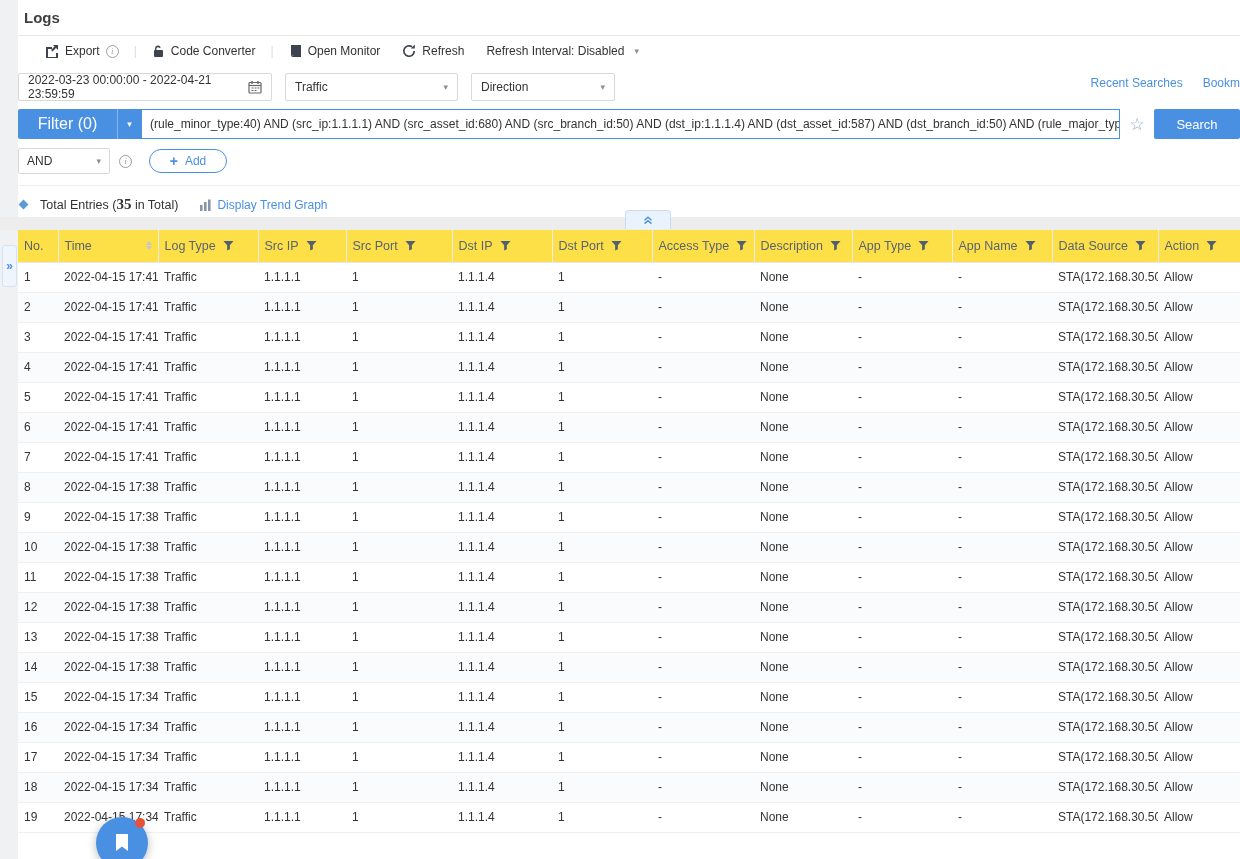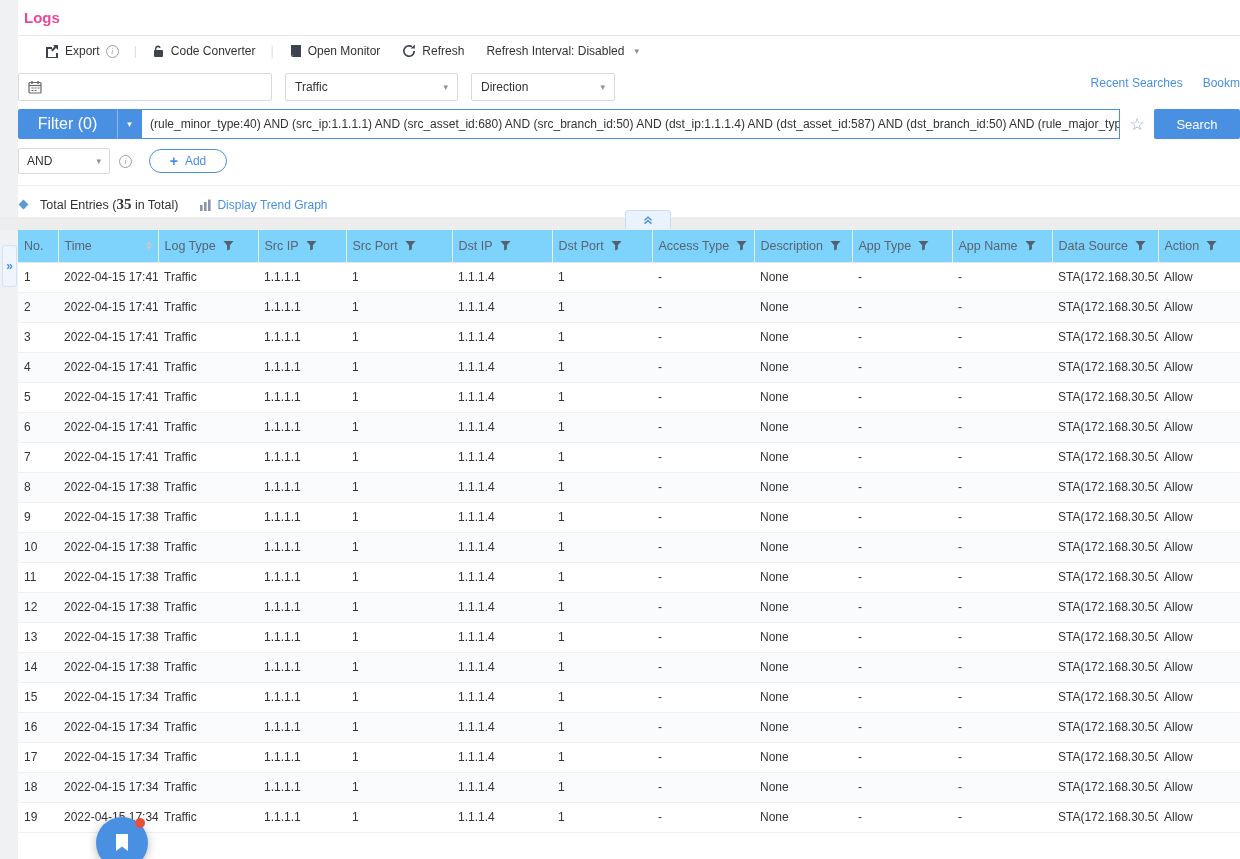--- a/index.html
+++ b/index.html
@@ -5,21 +5,21 @@
   * { box-sizing: border-box; margin: 0; padding: 0; }
   html,body { width:1240px; height:859px; overflow:hidden; }
   body {
     font-family:"Liberation Sans", sans-serif;
     font-size:12px; color:#333; background:#fff; position:relative;
   }
   .left-strip { position:absolute; left:0; top:0; width:18px; height:859px; background:#f0f1f3; }
   .main { margin-left:18px; width:1222px; position:relative; }
 
   
-  .page-title { height:36px; line-height:36px; padding-left:6px; font-size:15px; font-weight:700; color:#ec4899; border-bottom:1px solid #e8e8e8; }
+  .page-title { height:36px; line-height:36px; padding-left:6px; font-size:15px; font-weight:700; color:#404040; border-bottom:1px solid #e8e8e8; }
 
   
   .toolbar { display:flex; align-items:center; height:30px; padding-left:18px; gap:4px; color:#333; }
   .tool-btn { display:flex; align-items:center; gap:6px; padding:3px 9px; cursor:pointer; white-space:nowrap; }
   .tb-divider { color:#dcdcdc; padding:0 2px; }
   .icon { display:inline-flex; align-items:center; justify-content:center; }
   .info-circle { width:13px; height:13px; border:1px solid #9aa0a6; border-radius:50%; color:#9aa0a6; font-size:9px; line-height:11px; text-align:center; font-style:italic; font-family:"Liberation Serif",serif; }
   .caret { color:#8a8f99; font-size:9px; margin-left:4px; }
 
   
@@ -57,21 +57,21 @@
   .tag-row { padding:10px 0 11px 4px; }
   .tag-btn { border:1px solid #d0d0d0; border-radius:3px; padding:4px 9px; color:#666; background:#fff; display:inline-block; font-size:11.5px; cursor:pointer; }
 
   
   .table-gap { height:13px; background:#ededed; position:relative; margin-left:-18px; padding-left:18px; }
   .collapse-handle { position:absolute; left:625px; top:-7px; width:46px; height:19px; background:#eaf2fb; border:1px solid #c9ddf2; border-bottom:none; border-radius:4px 4px 0 0; display:flex; align-items:center; justify-content:center; cursor:pointer; }
 
   
   .table-wrap { position:relative; background:#fff; }
   table { border-collapse:collapse; width:1222px; table-layout:fixed; }
-  thead th { height:32px; border-bottom:1px solid #e6e6e6; border-right:1px solid #ececec; font-weight:400; color:#5a6472; text-align:center; padding:0 6px; font-size:12.5px; background:#7dd3fc; white-space:nowrap; overflow:hidden; }
+  thead th { height:32px; border-bottom:1px solid #e6e6e6; border-right:1px solid #ececec; font-weight:400; color:#5a6472; text-align:center; padding:0 6px; font-size:12.5px; background:#fde047; white-space:nowrap; overflow:hidden; }
   thead th:last-child { border-right:none; }
   .th-inner { display:flex; align-items:center; gap:7px; }
   .th-inner.spread { justify-content:space-between; }
   tbody td { height:30px; padding:0 6px; border-bottom:1px solid #f0f0f0; color:#333; white-space:nowrap; overflow:hidden; font-size:12px; }
   tbody tr:nth-child(even) { background:#fafbfc; }
   .sort-icon { display:flex; flex-direction:column; gap:1px; }
   .sort-icon i { width:0; height:0; border-left:3.5px solid transparent; border-right:3.5px solid transparent; display:block; }
   .sort-up { border-bottom:4px solid #c3c8d0; }
   .sort-down { border-top:4px solid #c3c8d0; }
 
@@ -131,20 +131,21 @@
       <span>Refresh</span>
     </div>
     <div class="tool-btn">
       <span>Refresh Interval: Disabled</span>
       <span class="caret">▾</span>
     </div>
   </div>
 
   <div class="filters-row">
     <div class="input-box date-box">
+      <span>2022-03-23 00:00:00 - 2022-04-21 23:59:59</span>
       <span class="icon">
         <svg width="14" height="14" viewBox="0 0 14 14">
             <rect x="1" y="2.5" width="12" height="10.5" rx="1" fill="none" stroke="#666" stroke-width="1.2"></rect>
             <path d="M1 5.5h12" stroke="#666" stroke-width="1.2"></path>
             <path d="M4 1v3M10 1v3" stroke="#666" stroke-width="1.4"></path>
             <path d="M3.5 8h2M6.5 8h2M9.5 8h2M3.5 10.5h2M6.5 10.5h2" stroke="#666" stroke-width="1.1"></path>
           </svg>
       </span>
     </div>
     <div class="input-box select-box sel-traffic">

